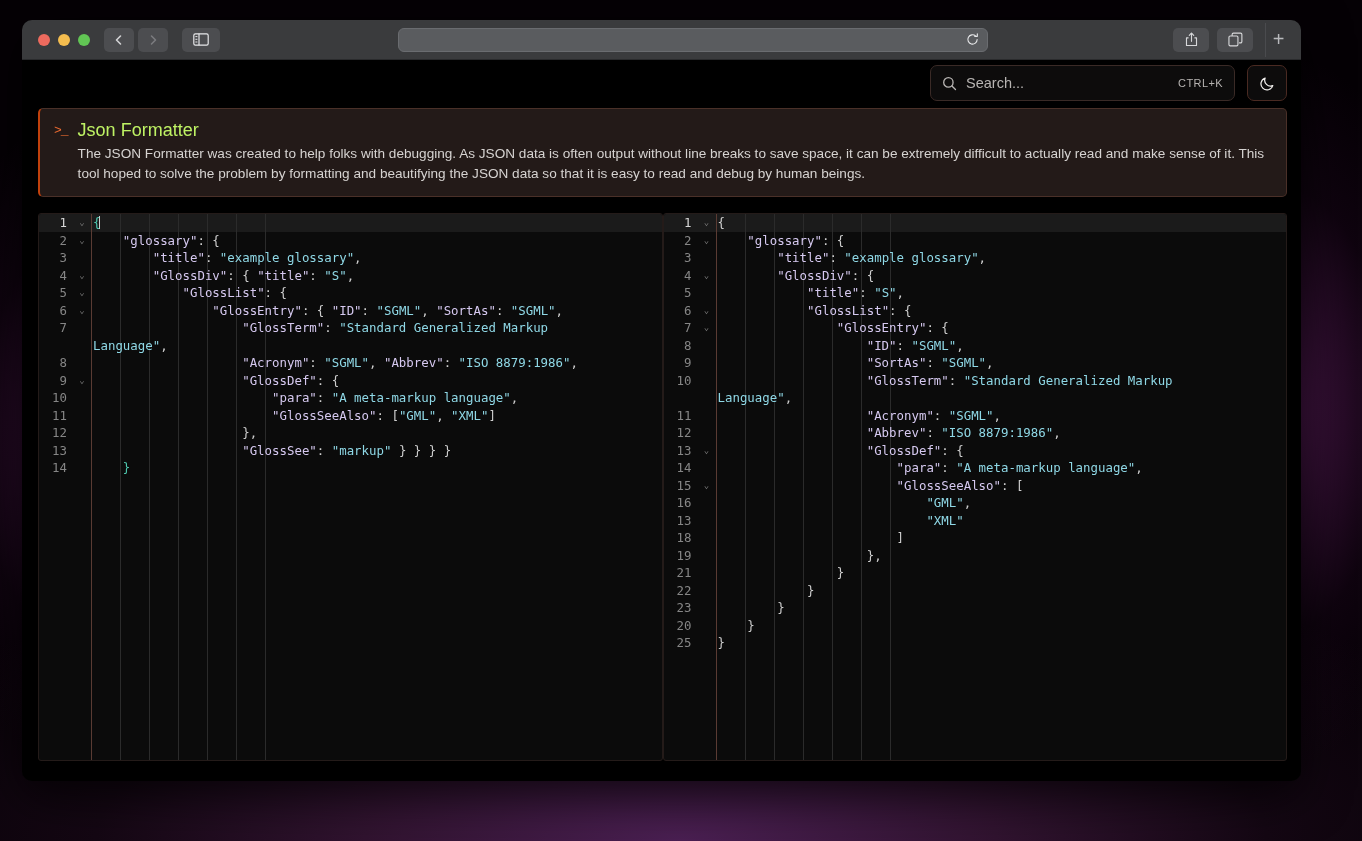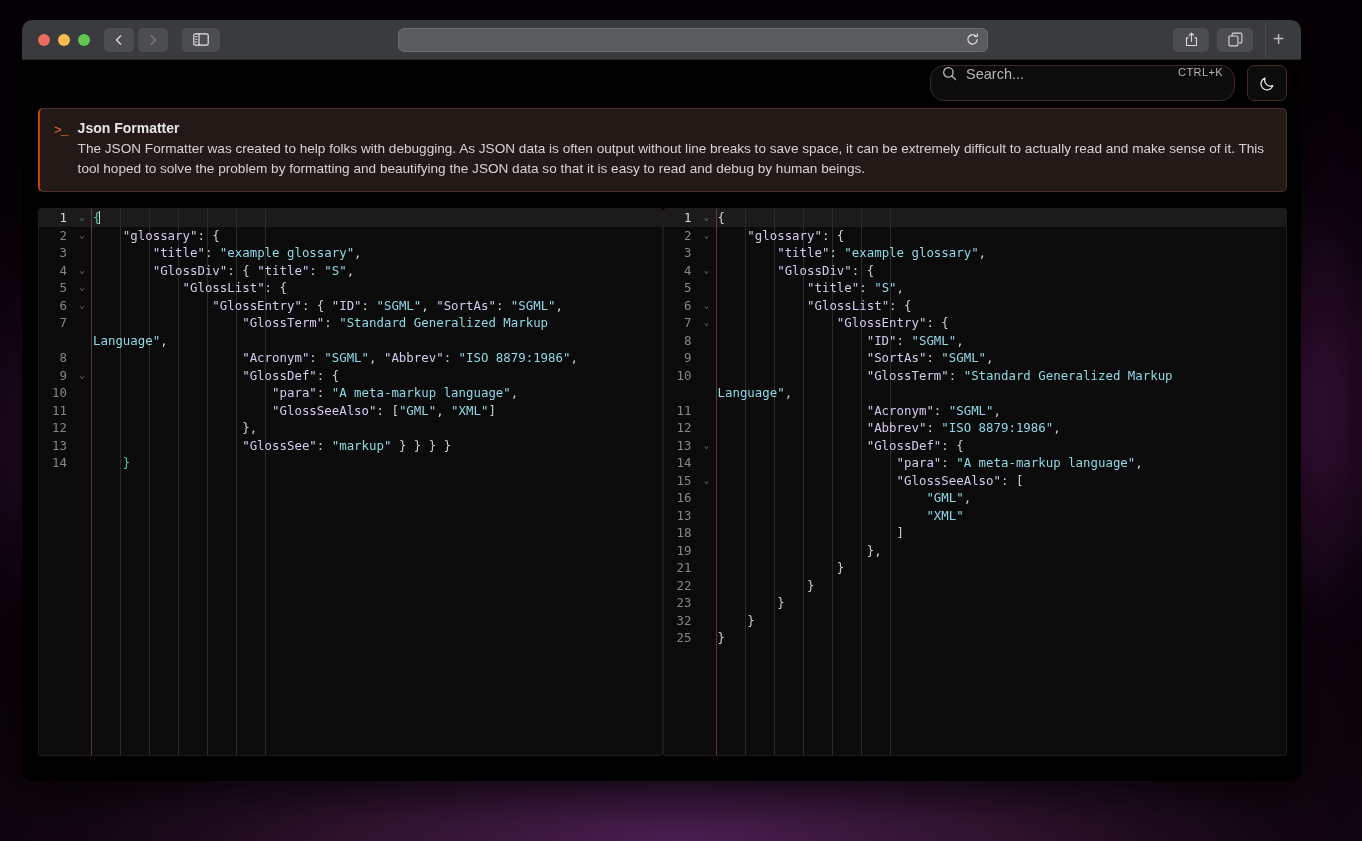--- a/index.html
+++ b/index.html
@@ -142,22 +142,22 @@
     display: flex;
     align-items: center;
     justify-content: flex-end;
     padding: 0 14px 0 0;
     gap: 12px;
   }
   #search-box {
     width: 305px; height: 36px;
     background: #0d0c0c;
     border: 1px solid #3a2a26;
-    border-radius: 14px;
-    display: flex; align-items: flex-start;
+    border-radius: 7px;
+    display: flex; align-items: center;
     padding: 0 11px;
     gap: 9px;
   }
   #search-icon { color: #b9b6b4; display:flex; }
   #search-input {
     flex: 1;
     background: transparent;
     border: none; outline: none;
     color: #cfcdcb;
     font-size: 14.5px;
@@ -191,23 +191,23 @@
   }
   #prompt-icon {
     color: #ea6a30;
     font-size: 13px;
     font-family: "Liberation Mono", monospace;
     line-height: 1.35;
     padding-top: 2px;
     letter-spacing: -1px;
   }
   #banner-title {
-    color: #e5e5e5;
-    font-size: 14px;
-    font-weight: bold;
+    color: #bef264;
+    font-size: 18px;
+    font-weight: normal;
     margin-bottom: 3px;
   }
   #banner-desc {
     color: #d6d3d1;
     font-size: 13.6px;
     line-height: 1.45;
     max-width: 1215px;
   }
 
   
@@ -613,21 +613,21 @@
                 <span class="ln">22</span>
                 <span class="fold"></span>
                 <span class="codetext" style="max-width: 530px;"><span class="p">            }</span></span>
               </div>
               <div class="code-line">
                 <span class="ln">23</span>
                 <span class="fold"></span>
                 <span class="codetext" style="max-width: 530px;"><span class="p">        }</span></span>
               </div>
               <div class="code-line">
-                <span class="ln">32</span>
+                <span class="ln">20</span>
                 <span class="fold"></span>
                 <span class="codetext" style="max-width: 530px;"><span class="p">    }</span></span>
               </div>
               <div class="code-line">
                 <span class="ln">25</span>
                 <span class="fold"></span>
                 <span class="codetext" style="max-width: 530px;"><span class="p">}</span></span>
               </div>
             </div>
         </div>

